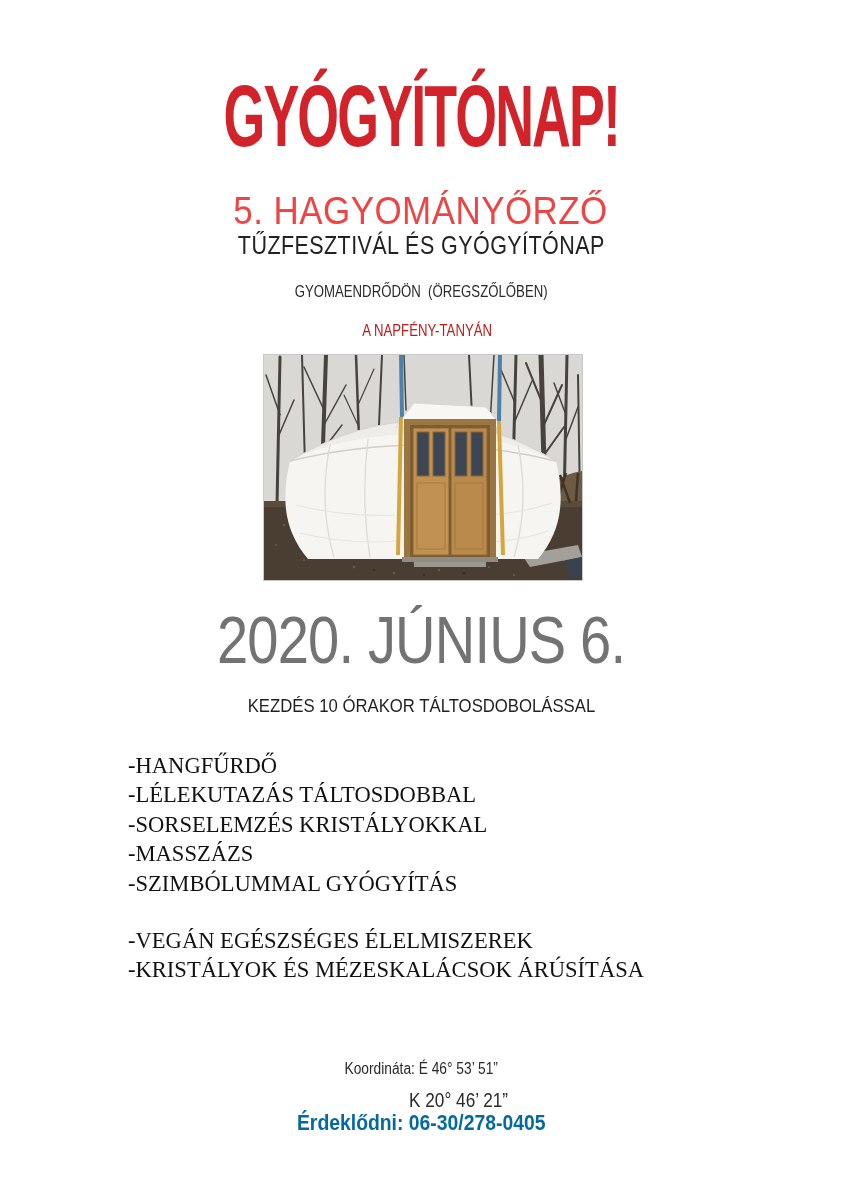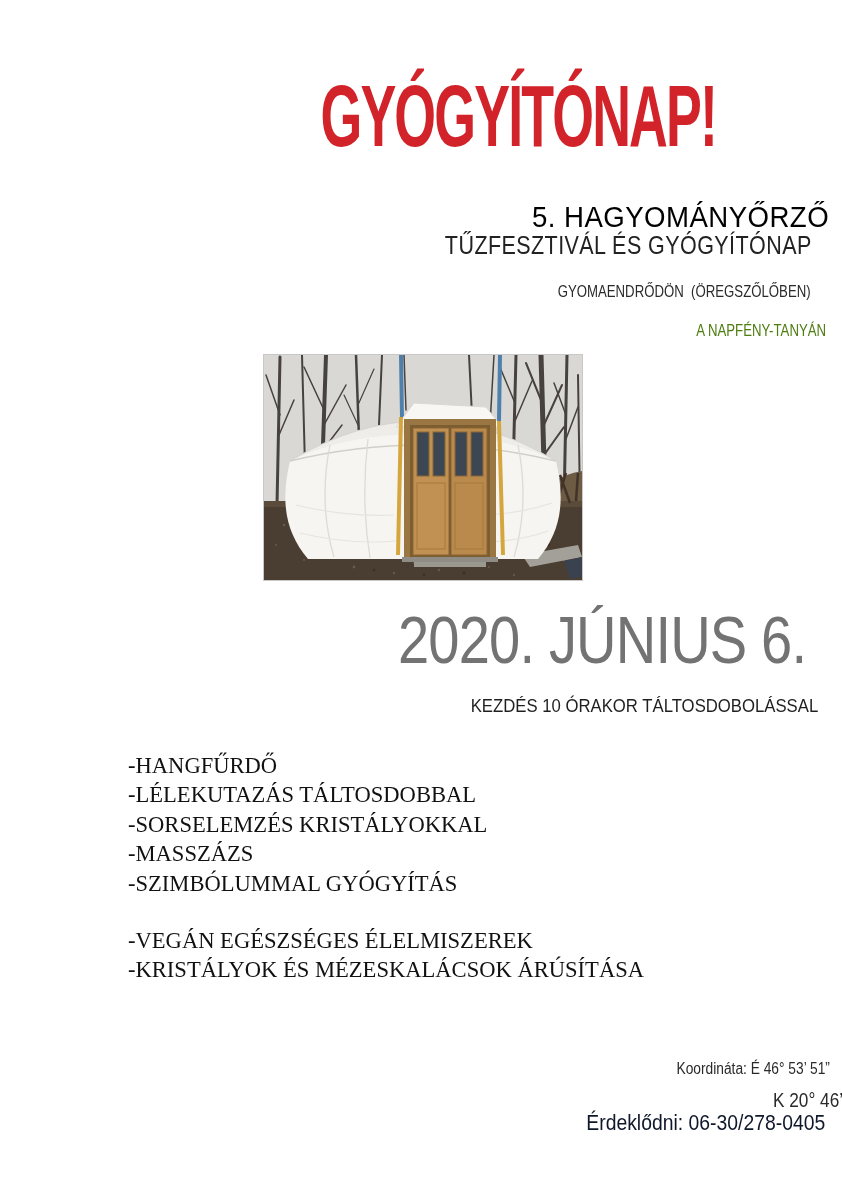--- a/index.html
+++ b/index.html
@@ -5,35 +5,35 @@
   html, body { margin: 0; padding: 0; background: #ffffff; }
   .poster {
     position: relative;
     width: 842px;
     height: 1191px;
     background: #ffffff;
     overflow: hidden;
     font-family: "Liberation Sans", sans-serif;
     color: #1c1c1c;
   }
-  .line { position: absolute; left: 0; right: 0; text-align: right; white-space: nowrap; }
+  .line { position: absolute; left: 0; right: 0; text-align: center; white-space: nowrap; }
   .sq { display: inline-block; white-space: pre; }
 
   .title { top: 68px; line-height: 96px; color: #d2232a; font-weight: 700; font-size: 88px; }
   .title .sq { transform: scaleX(0.61); letter-spacing: -3px; }
 
-  .sub1 { top: 200px; line-height: 34px; font-size: 30px; font-weight: 400; color: #000000; }
+  .sub1 { top: 194px; line-height: 34px; font-size: 38px; font-weight: 400; color: #ef4444; }
   .sub1 .sq { transform: scaleX(0.92); letter-spacing: 0.5px; }
 
   .sub2 { top: 229px; line-height: 32px; font-size: 25px; font-weight: 400; color: #222; }
   .sub2 .sq { transform: scaleX(0.86); letter-spacing: 0.5px; }
 
   .loc1 { top: 279px; line-height: 24px; font-size: 16.5px; color: #2a2a2a; }
   .loc1 .sq { transform: scaleX(0.80); }
-  .loc2 { top: 318px; line-height: 24px; font-size: 16.5px; color: #4d7c0f; padding-left: 12px; }
+  .loc2 { top: 318px; line-height: 24px; font-size: 16.5px; color: #b91c1c; padding-left: 12px; }
   .loc2 .sq { transform: scaleX(0.80); }
 
   .photo-wrap {
     position: absolute; top: 355px; left: 264px;
     width: 318px; height: 225px;
     outline: 1px solid #c9c8c6;
   }
   .photo-wrap svg { display: block; width: 100%; height: 100%; }
 
   .date { top: 610px; line-height: 60px; font-size: 66px; color: #737373; font-weight: 400; }
@@ -53,21 +53,21 @@
   .list1 { top: 751px; }
   .list2 { top: 926px; }
   .list2 li { line-height: 30px; }
 
   .address { top: 1025px; line-height: 24px; font-size: 20px; color: #2a2a2a; }
   .address .sq { transform: scaleX(0.86); }
   .koord1 { top: 1057px; line-height: 24px; font-size: 16px; color: #2a2a2a; }
   .koord1 .sq { transform: scaleX(0.86); }
   .koord2 { top: 1088px; line-height: 24px; font-size: 20px; color: #2a2a2a; }
   .koord2 .sq { transform: translateX(38px) scaleX(0.86); }
-  .contact { top: 1109px; line-height: 28px; font-size: 22px; font-weight: 400; color: #0f172a; }
+  .contact { top: 1109px; line-height: 28px; font-size: 22px; font-weight: 700; color: #0369a1; }
   .contact .sq { transform: scaleX(0.88); }
 </style>
 </head>
 <body>
 
 <div class="poster">
 
   <div class="line title">
     <span class="sq">GYÓGYÍTÓNAP!</span>
   </div>

